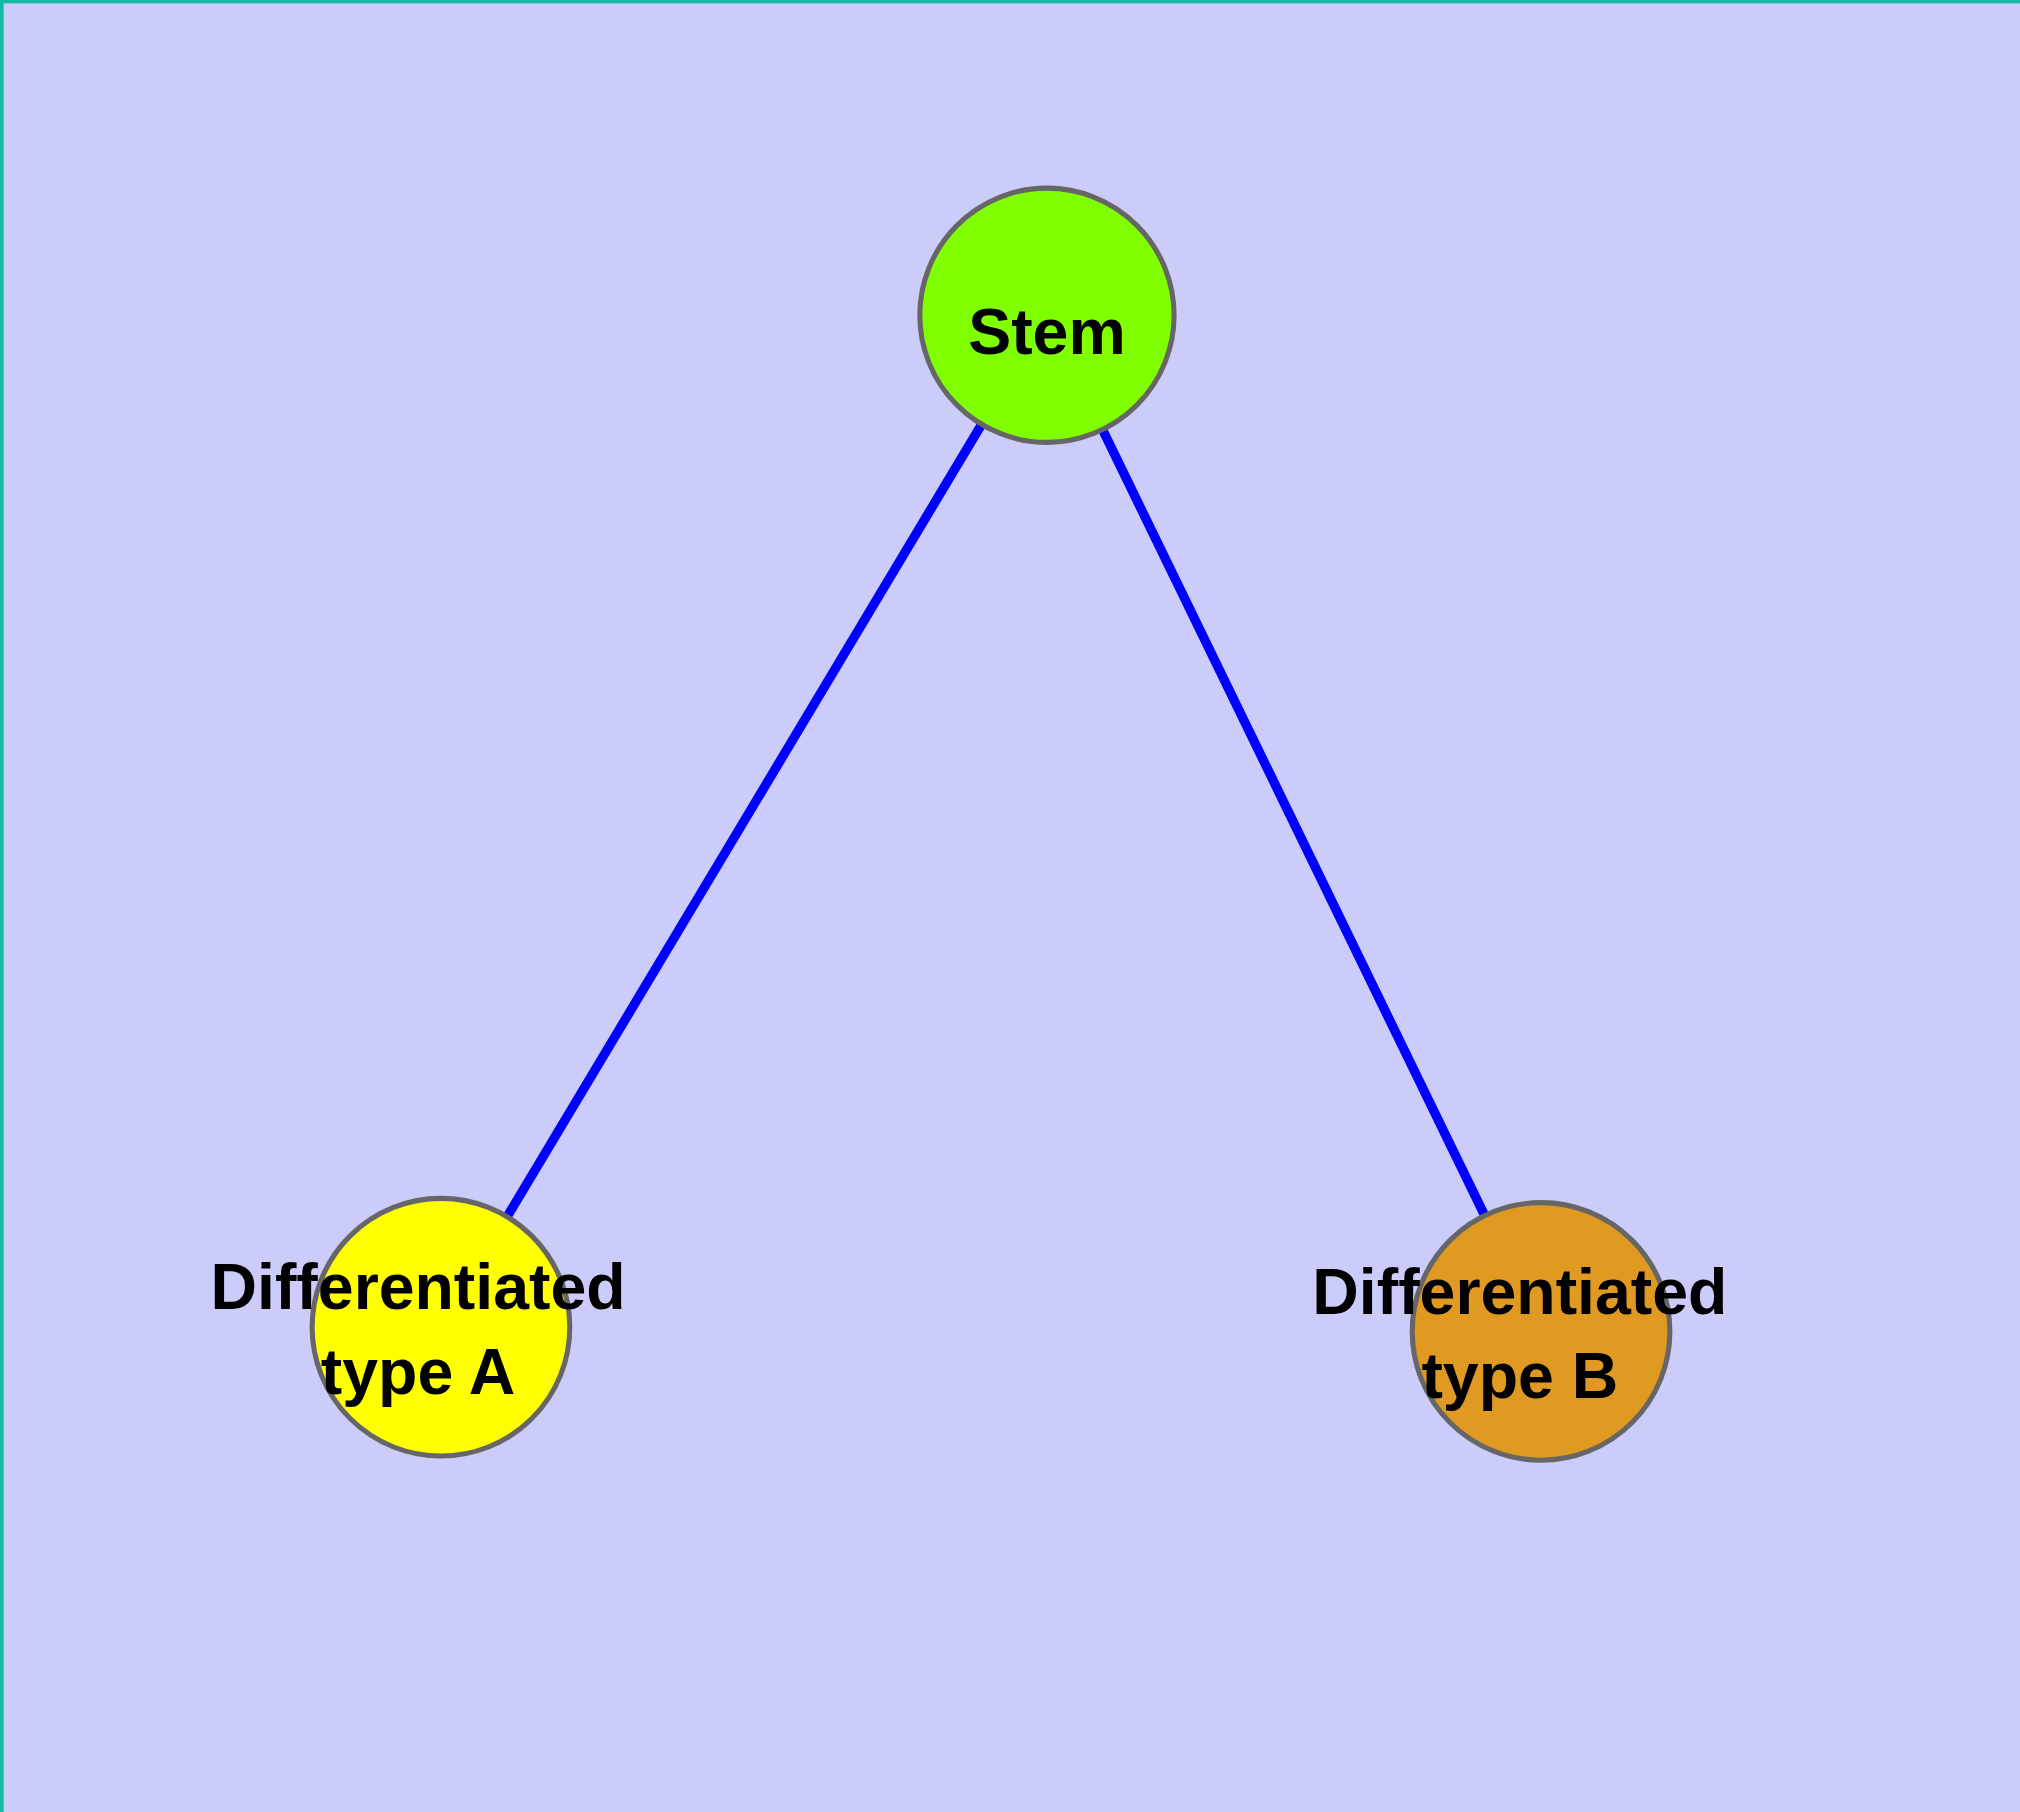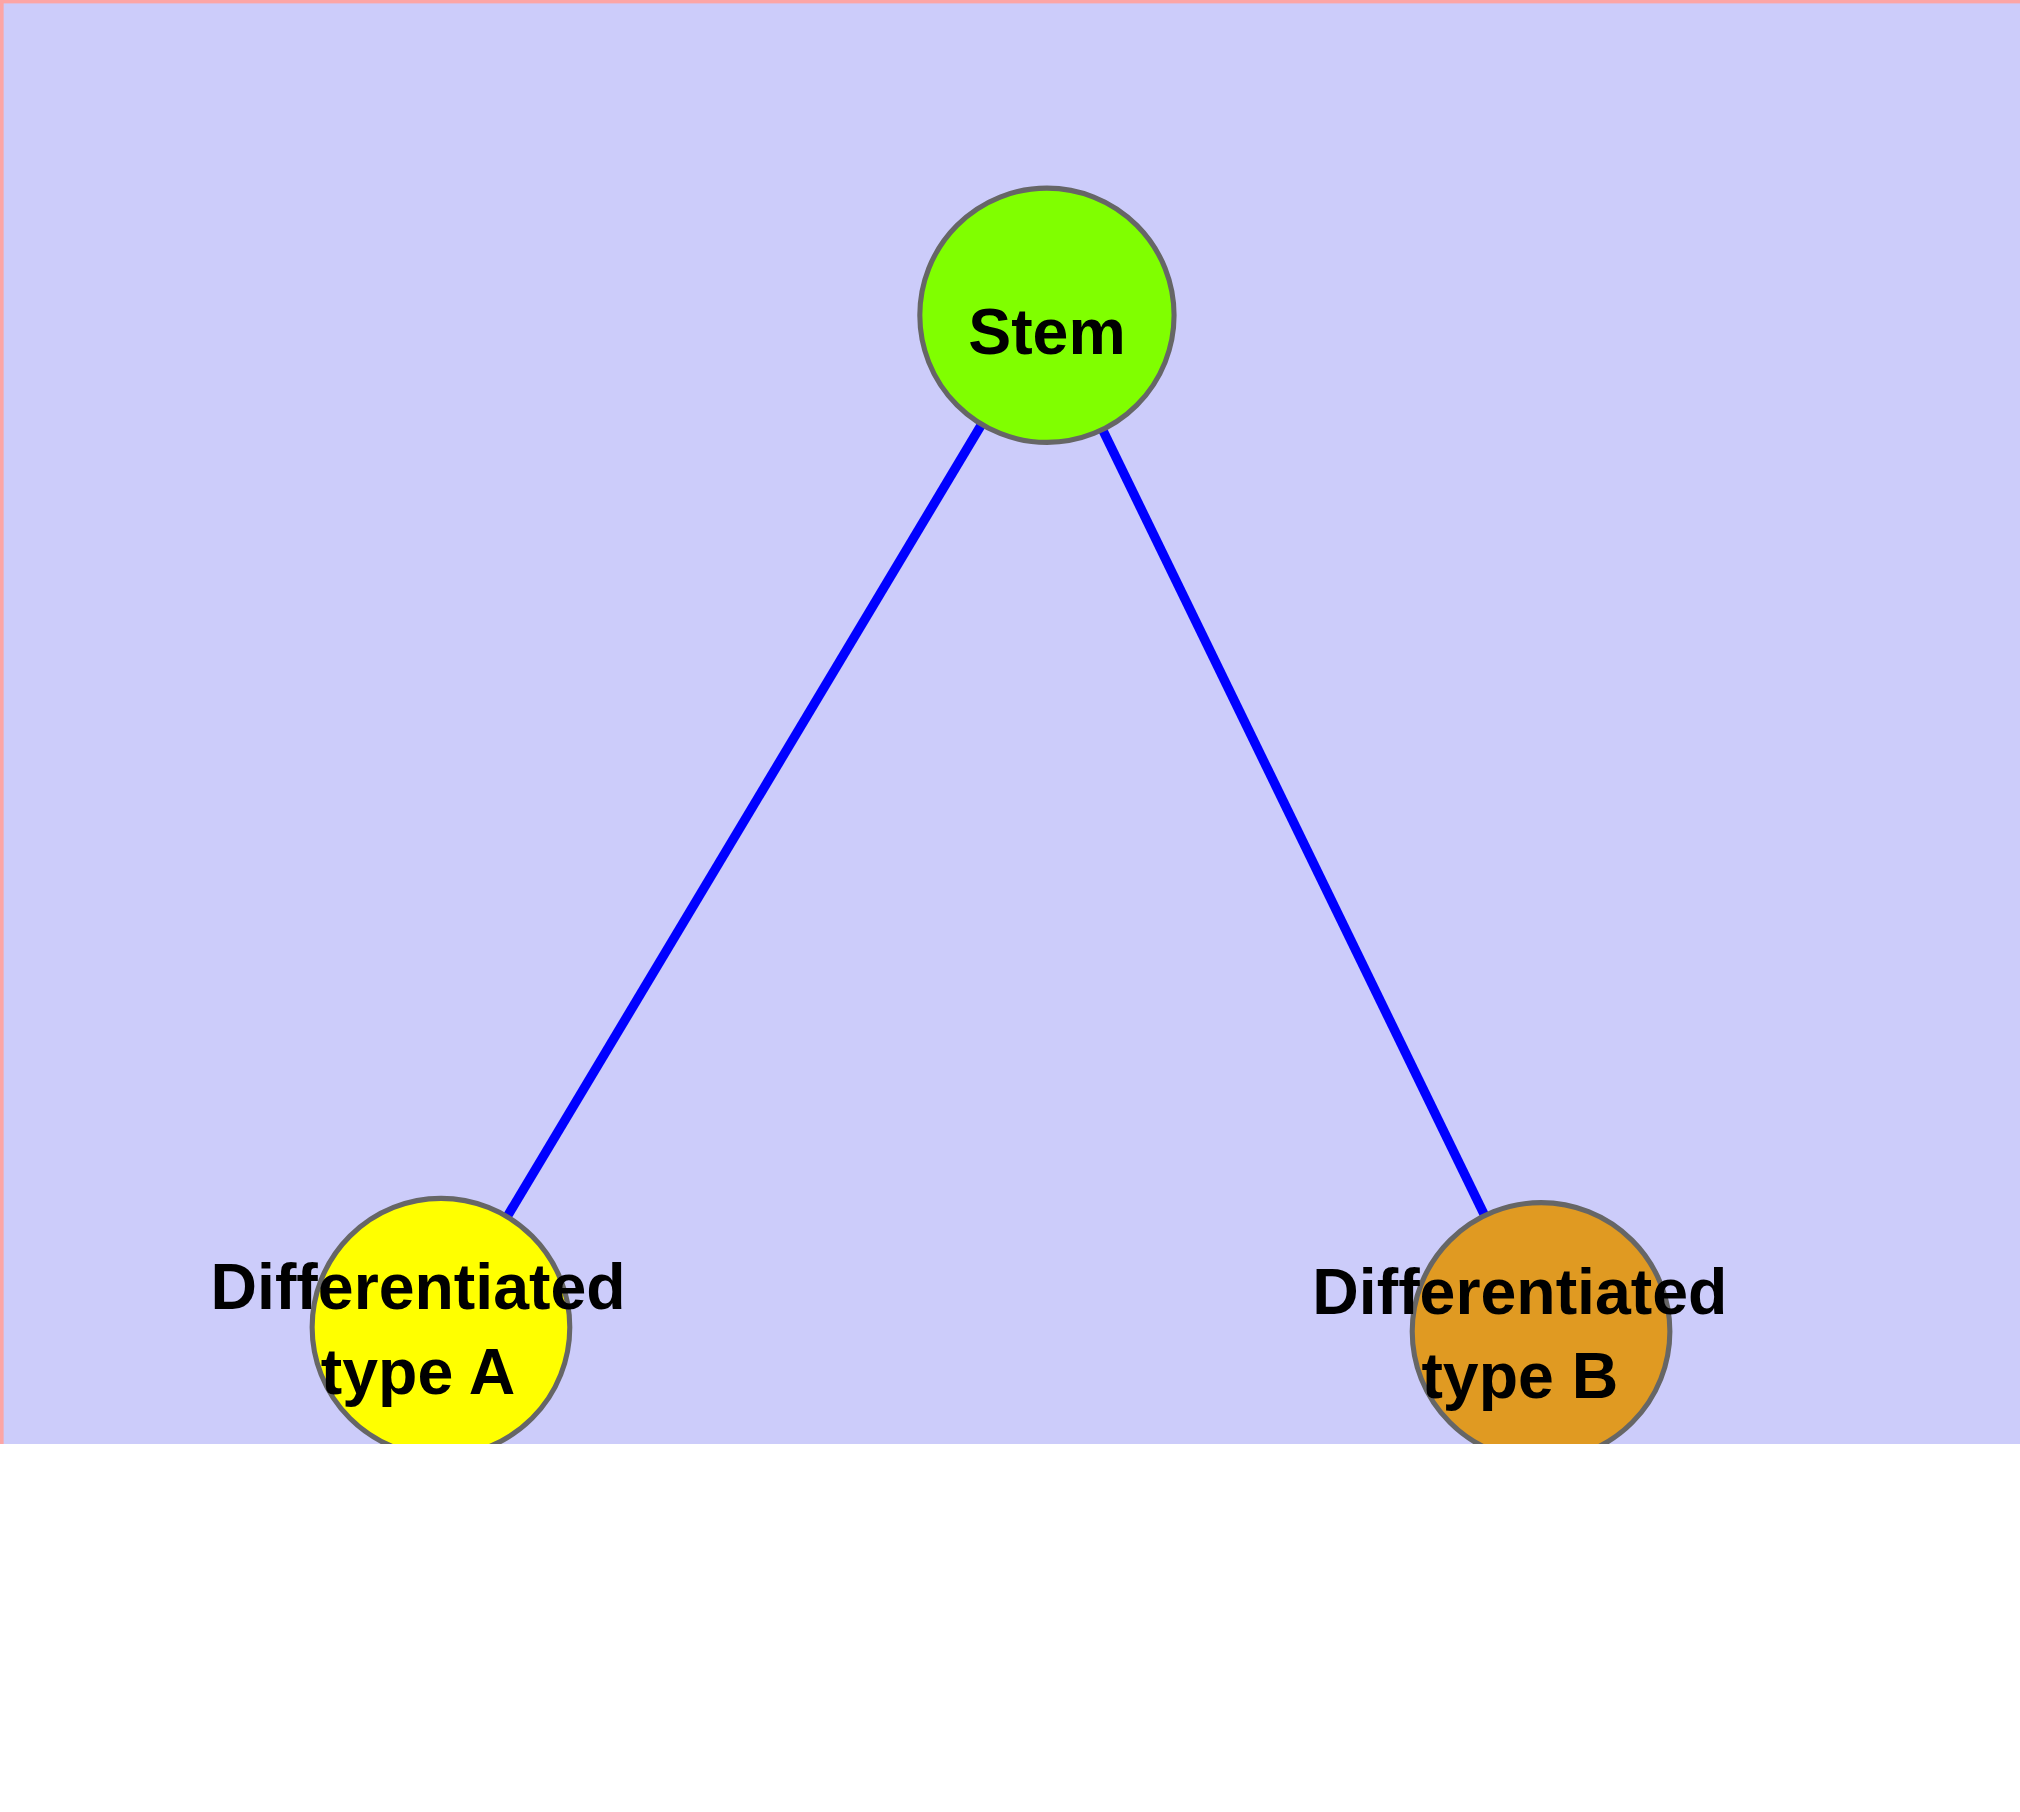--- a/index.html
+++ b/index.html
@@ -3,22 +3,22 @@
 <meta charset="utf-8">
 <style>
   html, body {
     margin: 0;
     padding: 0;
     background: #ffffff;
   }
   #canvas {
     position: relative;
     width: 2021px;
-    height: 1444px;
-    background: #fca5a5;
+    height: 1812px;
+    background: #14b8a6;
     overflow: hidden;
   }
   #graph-svg {
     position: absolute;
     left: 0;
     top: 0;
     width: 2021px;
     height: 1812px;
     display: block;
   }

